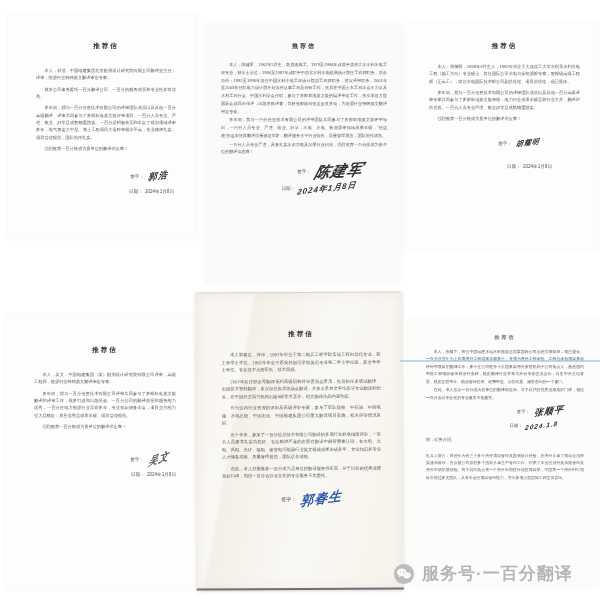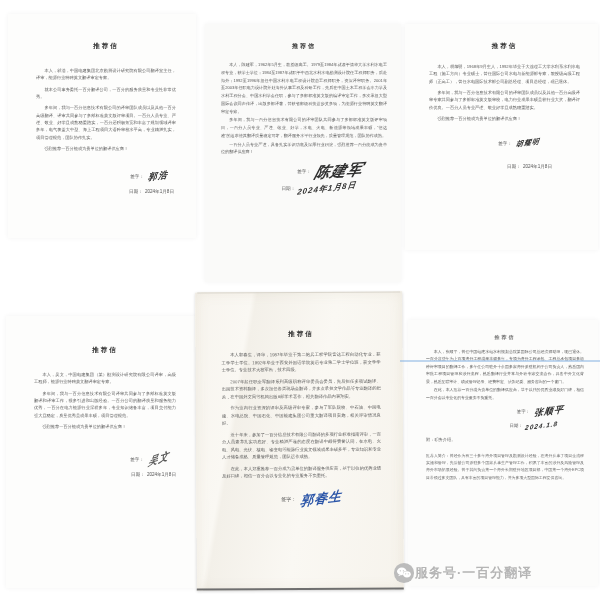--- a/index.html
+++ b/index.html
@@ -17,22 +17,22 @@
   .date-row{display:flex;justify-content:flex-end;gap:2px;color:#555;}
   .hand{display:inline-block;font-style:italic;font-weight:bold;color:#2f2f2f;
         transform:rotate(-7deg) skewX(-14deg);letter-spacing:1px;}
   .hand-blue{color:#2b55a8;}
   .photo{background:linear-gradient(100deg,#f7f4ee 0%,#faf8f3 22%,#f3f0e9 24%,#faf8f3 55%,#f6f3ec 100%);
          box-shadow:inset 0 0 14px rgba(160,140,100,0.12), 0 1px 3px rgba(0,0,0,0.18);}
   .photo-bottom-edge{position:absolute;left:0;right:0;bottom:0;height:2px;background:#6f6f6f;}
   .photo-top-edge{position:absolute;left:2px;right:2px;top:0;height:1px;background:#d9d5cc;}
   .blue-streak{position:absolute;left:400px;top:360px;width:200px;height:2px;
                background:rgba(130,175,225,0.5);}
-  .watermark{position:absolute;left:393px;top:562px;display:flex;align-items:center;gap:0;
-             color:#b5b5b5;font-size:13px;font-weight:bold;letter-spacing:1px;}
+  .watermark{position:absolute;left:393px;top:562px;display:flex;align-items:center;gap:7px;
+             color:#b5b5b5;font-size:17px;font-weight:bold;letter-spacing:1px;}
   .wm-icon{width:22px;height:22px;display:inline-block;}
   .bio{font-size:3.9px;color:#6a6a6a;text-align:justify;line-height:1.85;margin-top:10px;word-break:break-all;}
   .attach{font-size:4.2px;color:#666;margin-top:8px;}
   .closing{text-indent:2em;}
 </style>
 </head>
 <body>
 
 <div class="canvas">
 

